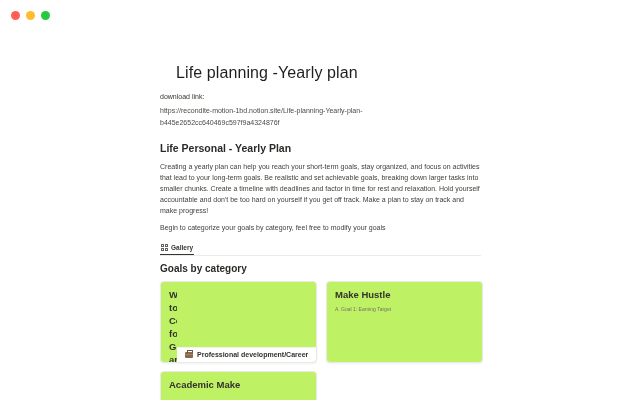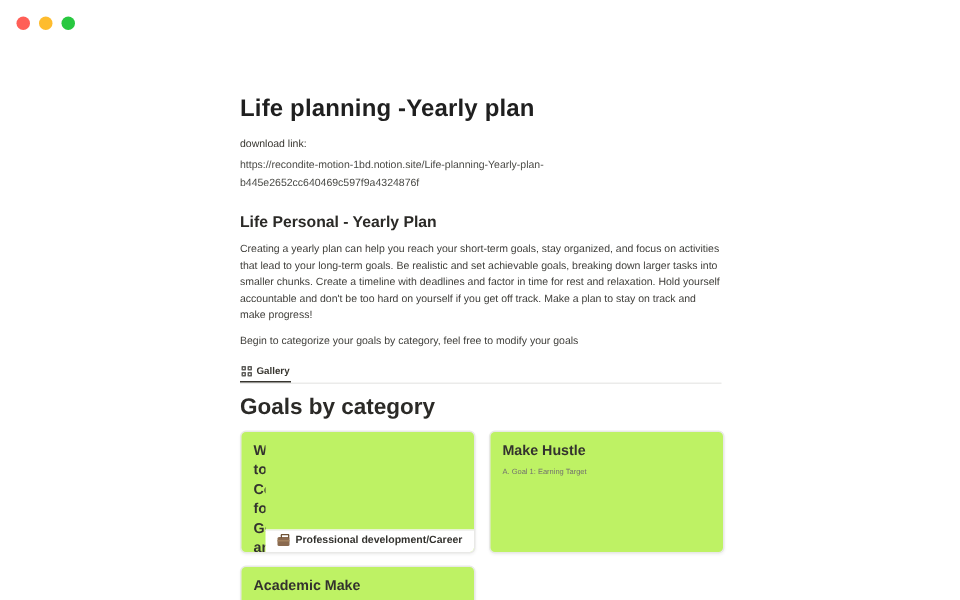--- a/index.html
+++ b/index.html
@@ -13,21 +13,21 @@
     -webkit-font-smoothing:antialiased;
   }
 
   
   .traffic-lights { position:absolute; top:11px; left:11px; display:flex; gap:6px; }
   .traffic-lights .dot { width:9px; height:9px; border-radius:50%; }
 
   
   .content { position:absolute; left:160px; top:60px; width:321px; }
 
-  .page-title { font-size:16px; font-weight:700; letter-spacing:0.1px; margin-top:4px; color:#1f1f1f; }
+  .page-title { font-size:16px; font-weight:400; letter-spacing:0.1px; margin-top:4px; color:#1f1f1f;margin-left:16px; }
   .download-label { font-size:7px; margin-top:11px; color:#37352f; }
   .download-url {
     font-size:7px; line-height:12px; margin-top:5px; color:#4a4a46;
     overflow-wrap:break-word; width:321px; cursor:pointer;
   }
 
   .section-heading { font-size:10.5px; font-weight:700; margin-top:13px; color:#2b2a27; }
   .intro { font-size:7px; line-height:11px; margin-top:7px; color:#3f3e3a; }
   .note { font-size:7px; line-height:11px; margin-top:6px; color:#3f3e3a; }
 
@@ -35,21 +35,21 @@
   .view-tabs { margin-top:9px; border-bottom:1px solid #ebebea; display:flex; }
   .view-tab {
     display:inline-flex; align-items:center; gap:3px;
     padding:2px 1px 3px 1px; border-bottom:1.5px solid #37352f;
     cursor:pointer;
   }
   .view-tab-label { font-size:6.5px; font-weight:600; color:#37352f; }
   .grid-icon { display:inline-grid; grid-template-columns:3px 3px; grid-template-rows:3px 3px; gap:1px; }
   .grid-icon span { background:transparent; border:0.8px solid #5f5e5b; border-radius:0.5px; }
 
-  .board-heading { font-size:15px; font-weight:700; margin-top:7px; color:#2b2a27; }
+  .board-heading { font-size:10px; font-weight:700; margin-top:7px; color:#2b2a27; }
 
   
   .cards { margin-top:7px; display:grid; grid-template-columns:157px 157px; column-gap:9px; row-gap:8px; }
   .card {
     background:#bef264;
     border:1px solid #e9e9e7;
     border-radius:4px;
     box-shadow:0 1px 2px rgba(15,15,15,0.05);
     height:82px;
     display:flex; flex-direction:row;

